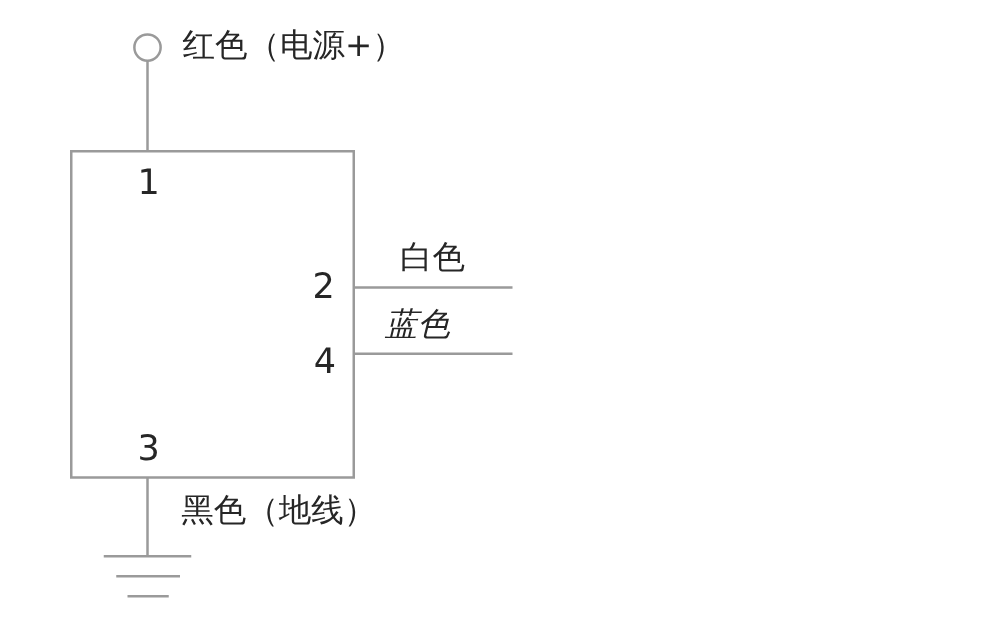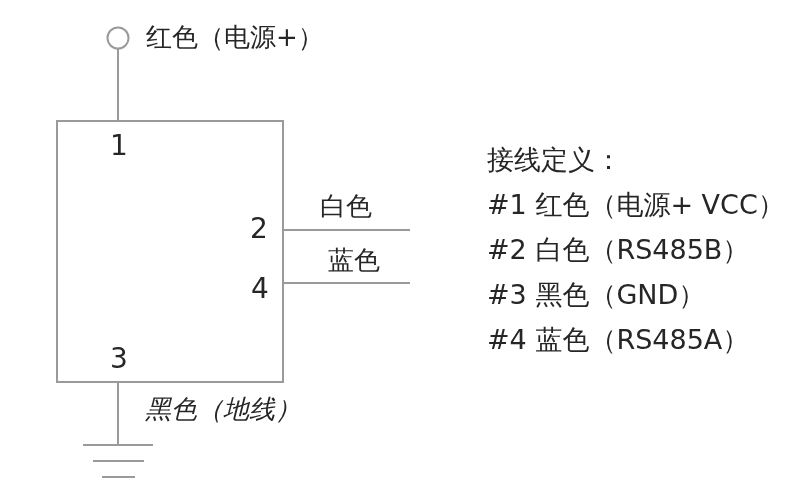--- a/index.html
+++ b/index.html
@@ -82,25 +82,18 @@
   <span class="pin-num" style="left:108px; top:132px;">1</span>
 
   <span class="pin-num" style="left:248px; top:215px;">2</span>
 
   <span class="pin-num" style="left:249px; top:275px;">4</span>
 
   <span class="pin-num" style="left:108px; top:345px;">3</span>
 
   <span class="label" style="left:320px; top:192px;text-align:center;">白色</span>
 
-  <span class="label" style="left:328px; top:246px;">蓝色</span>
+  <span class="label" style="left:308px; top:246px;font-style:italic;">蓝色</span>
 
-  <span class="label" style="left:145px; top:395px;font-style:italic;">黑色（地线）</span>
+  <span class="label" style="left:145px; top:395px;">黑色（地线）</span>
 
-  <div class="legend">
-    <div>接线定义：</div>
-    <div>#1 红色（电源+ VCC）</div>
-    <div>#2 白色（RS485B）</div>
-    <div>#3 黑色（GND）</div>
-    <div>#4 蓝色（RS485A）</div>
-  </div>
 
 </div>
 
 </body></html>

